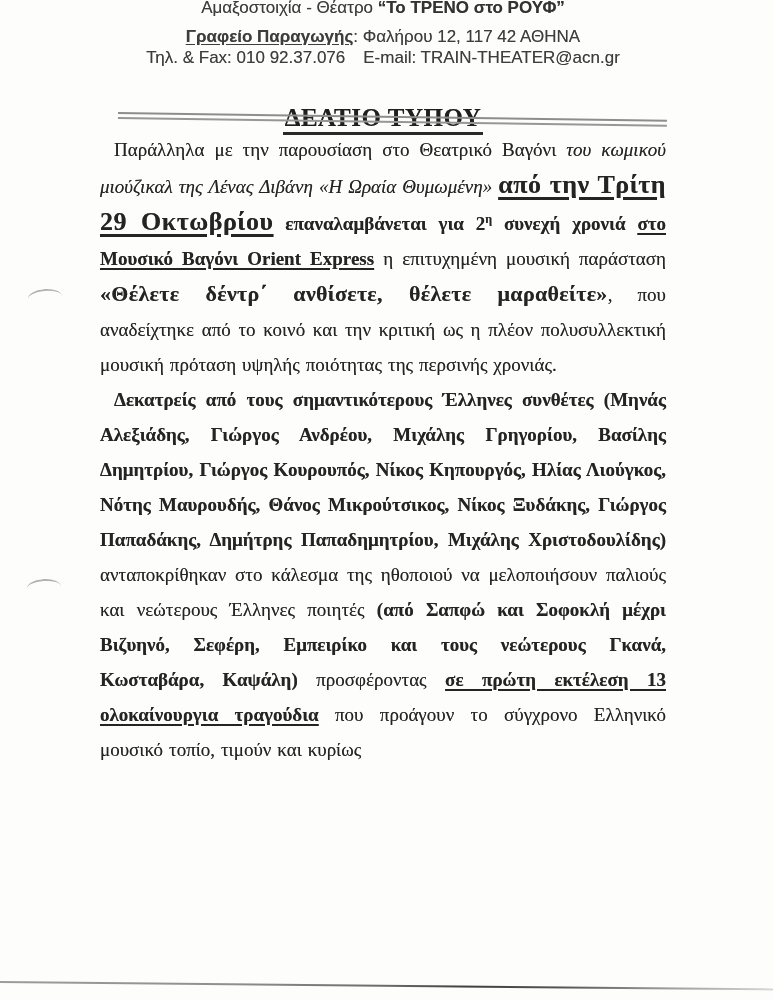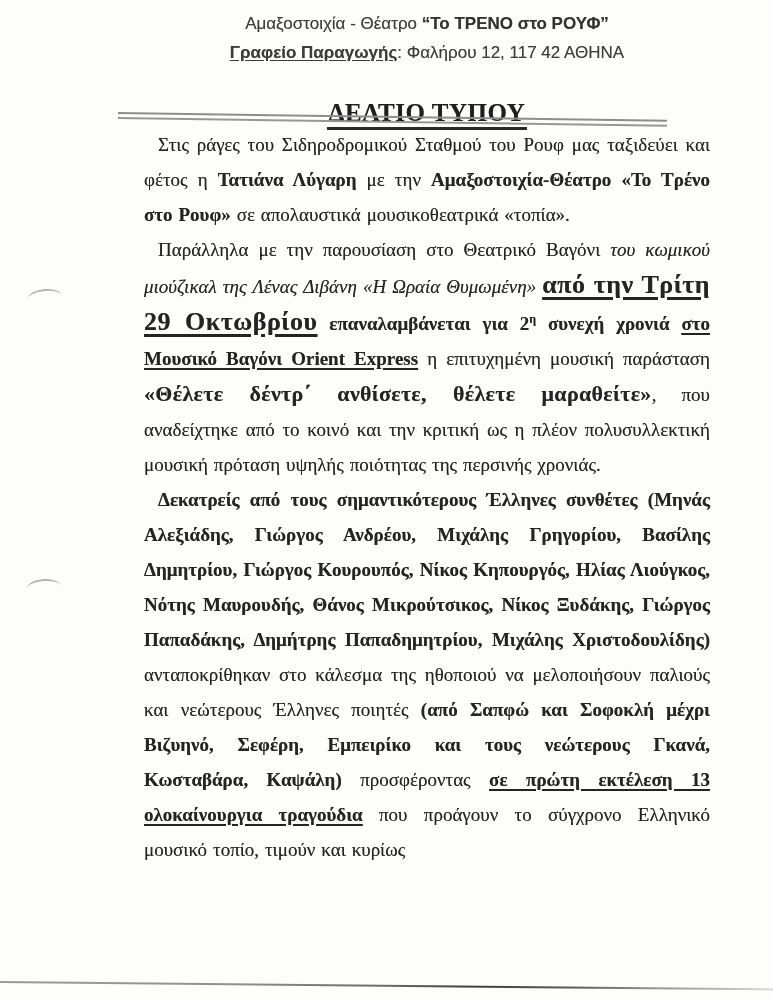--- a/index.html
+++ b/index.html
@@ -1,21 +1,21 @@
 <!DOCTYPE html>
 <html><head>
 <meta charset="utf-8">
 <style>
   html,body { margin:0; padding:0; background:#ffffff; }
   .page {
     position:relative; width:773px; height:1000px; overflow:hidden;
     background:#fefefdf2; background-color:#fdfdfc;
     font-family:"Liberation Serif", serif; color:#262626;
   }
-  .content { position:absolute; left:100px; top:16px; width:566px;margin-left:44px; }
+  .content { position:absolute; left:100px; top:0; width:566px; }
 
   
   .letterhead {
     text-align:center; font-family:"Liberation Sans", sans-serif;
     font-size:17px; line-height:21px; color:#3d3d3d; margin-top:-3px;
     text-shadow:0 0 0.5px rgba(60,60,60,0.55);
   }
   .letterhead .bold { font-weight:bold; color:#333; }
   .lh-group2 { margin-top:8px;text-align:center; }
   .office-label { text-decoration:underline; text-underline-offset:2px; font-weight:bold; }
@@ -66,25 +66,25 @@
 </style>
 </head>
 <body>
 
 <div class="page">
   <div class="content">
 
     <div class="letterhead">
       <div><span>Αμαξοστοιχία - Θέατρο </span><span class="bold">“Το ΤΡΕΝΟ στο ΡΟΥΦ”</span></div>
       <div class="lh-group2"><span class="office-label">Γραφείο Παραγωγής</span><span>: Φαλήρου 12, 117 42 ΑΘΗΝΑ</span></div>
+      <div><span class="telfax">Τηλ. &amp; Fax: 010 92.37.076</span><span>E-mail: TRAIN-THEATER@acn.gr</span></div>
     </div>
 
     <h1 class="title"><span>ΔΕΛΤΙΟ ΤΥΠΟΥ</span></h1>
 
-    <p class="body p1"><span>Στις ράγες του Σιδηροδρομικού Σταθμού του Ρουφ μας ταξιδεύει και φέτος η </span><span class="b">Τατιάνα Λύγαρη</span><span> με την </span><span class="b">Αμαξοστοιχία-Θέατρο «Το Τρένο στο Ρουφ»</span><span> σε απολαυστικά μουσικοθεατρικά «τοπία».</span></p>
 
     <p class="body p2"><span>Παράλληλα με την παρουσίαση στο Θεατρικό Βαγόνι </span><span class="i">του κωμικού μιούζικαλ της Λένας Διβάνη «Η Ωραία Θυμωμένη» </span><span class="bigu">από την Τρίτη 29 Οκτωβρίου</span><span class="b"> επαναλαμβάνεται για 2</span><span class="sup">η</span><span class="b"> συνεχή χρονιά </span><span class="b u">στο Μουσικό Βαγόνι Orient Express</span><span> η επιτυχημένη μουσική παράσταση </span><span class="big">«Θέλετε δέντρ΄ ανθίσετε, θέλετε μαραθείτε»</span><span>, που αναδείχτηκε από το κοινό και την κριτική ως η πλέον πολυσυλλεκτική μουσική πρόταση υψηλής ποιότητας της περσινής χρονιάς.</span></p>
 
     <p class="body p3"><span class="b">Δεκατρείς από τους σημαντικότερους Έλληνες συνθέτες (Μηνάς Αλεξιάδης, Γιώργος Ανδρέου, Μιχάλης Γρηγορίου, Βασίλης Δημητρίου, Γιώργος Κουρουπός, Νίκος Κηπουργός, Ηλίας Λιούγκος, Νότης Μαυρουδής, Θάνος Μικρούτσικος, Νίκος Ξυδάκης, Γιώργος Παπαδάκης, Δημήτρης Παπαδημητρίου, Μιχάλης Χριστοδουλίδης)</span><span> ανταποκρίθηκαν στο κάλεσμα της ηθοποιού να μελοποιήσουν παλιούς και νεώτερους Έλληνες ποιητές </span><span class="b">(από Σαπφώ και Σοφοκλή μέχρι Βιζυηνό, Σεφέρη, Εμπειρίκο και τους νεώτερους Γκανά, Κωσταβάρα, Καψάλη)</span><span> προσφέροντας </span><span class="b u">σε πρώτη εκτέλεση 13 ολοκαίνουργια τραγούδια</span><span> που προάγουν το σύγχρονο Ελληνικό μουσικό τοπίο, τιμούν και κυρίως</span></p>
 
   </div>
 
   <div class="double-rule">
     <div class="rule"></div>
     <div class="rule"></div>

